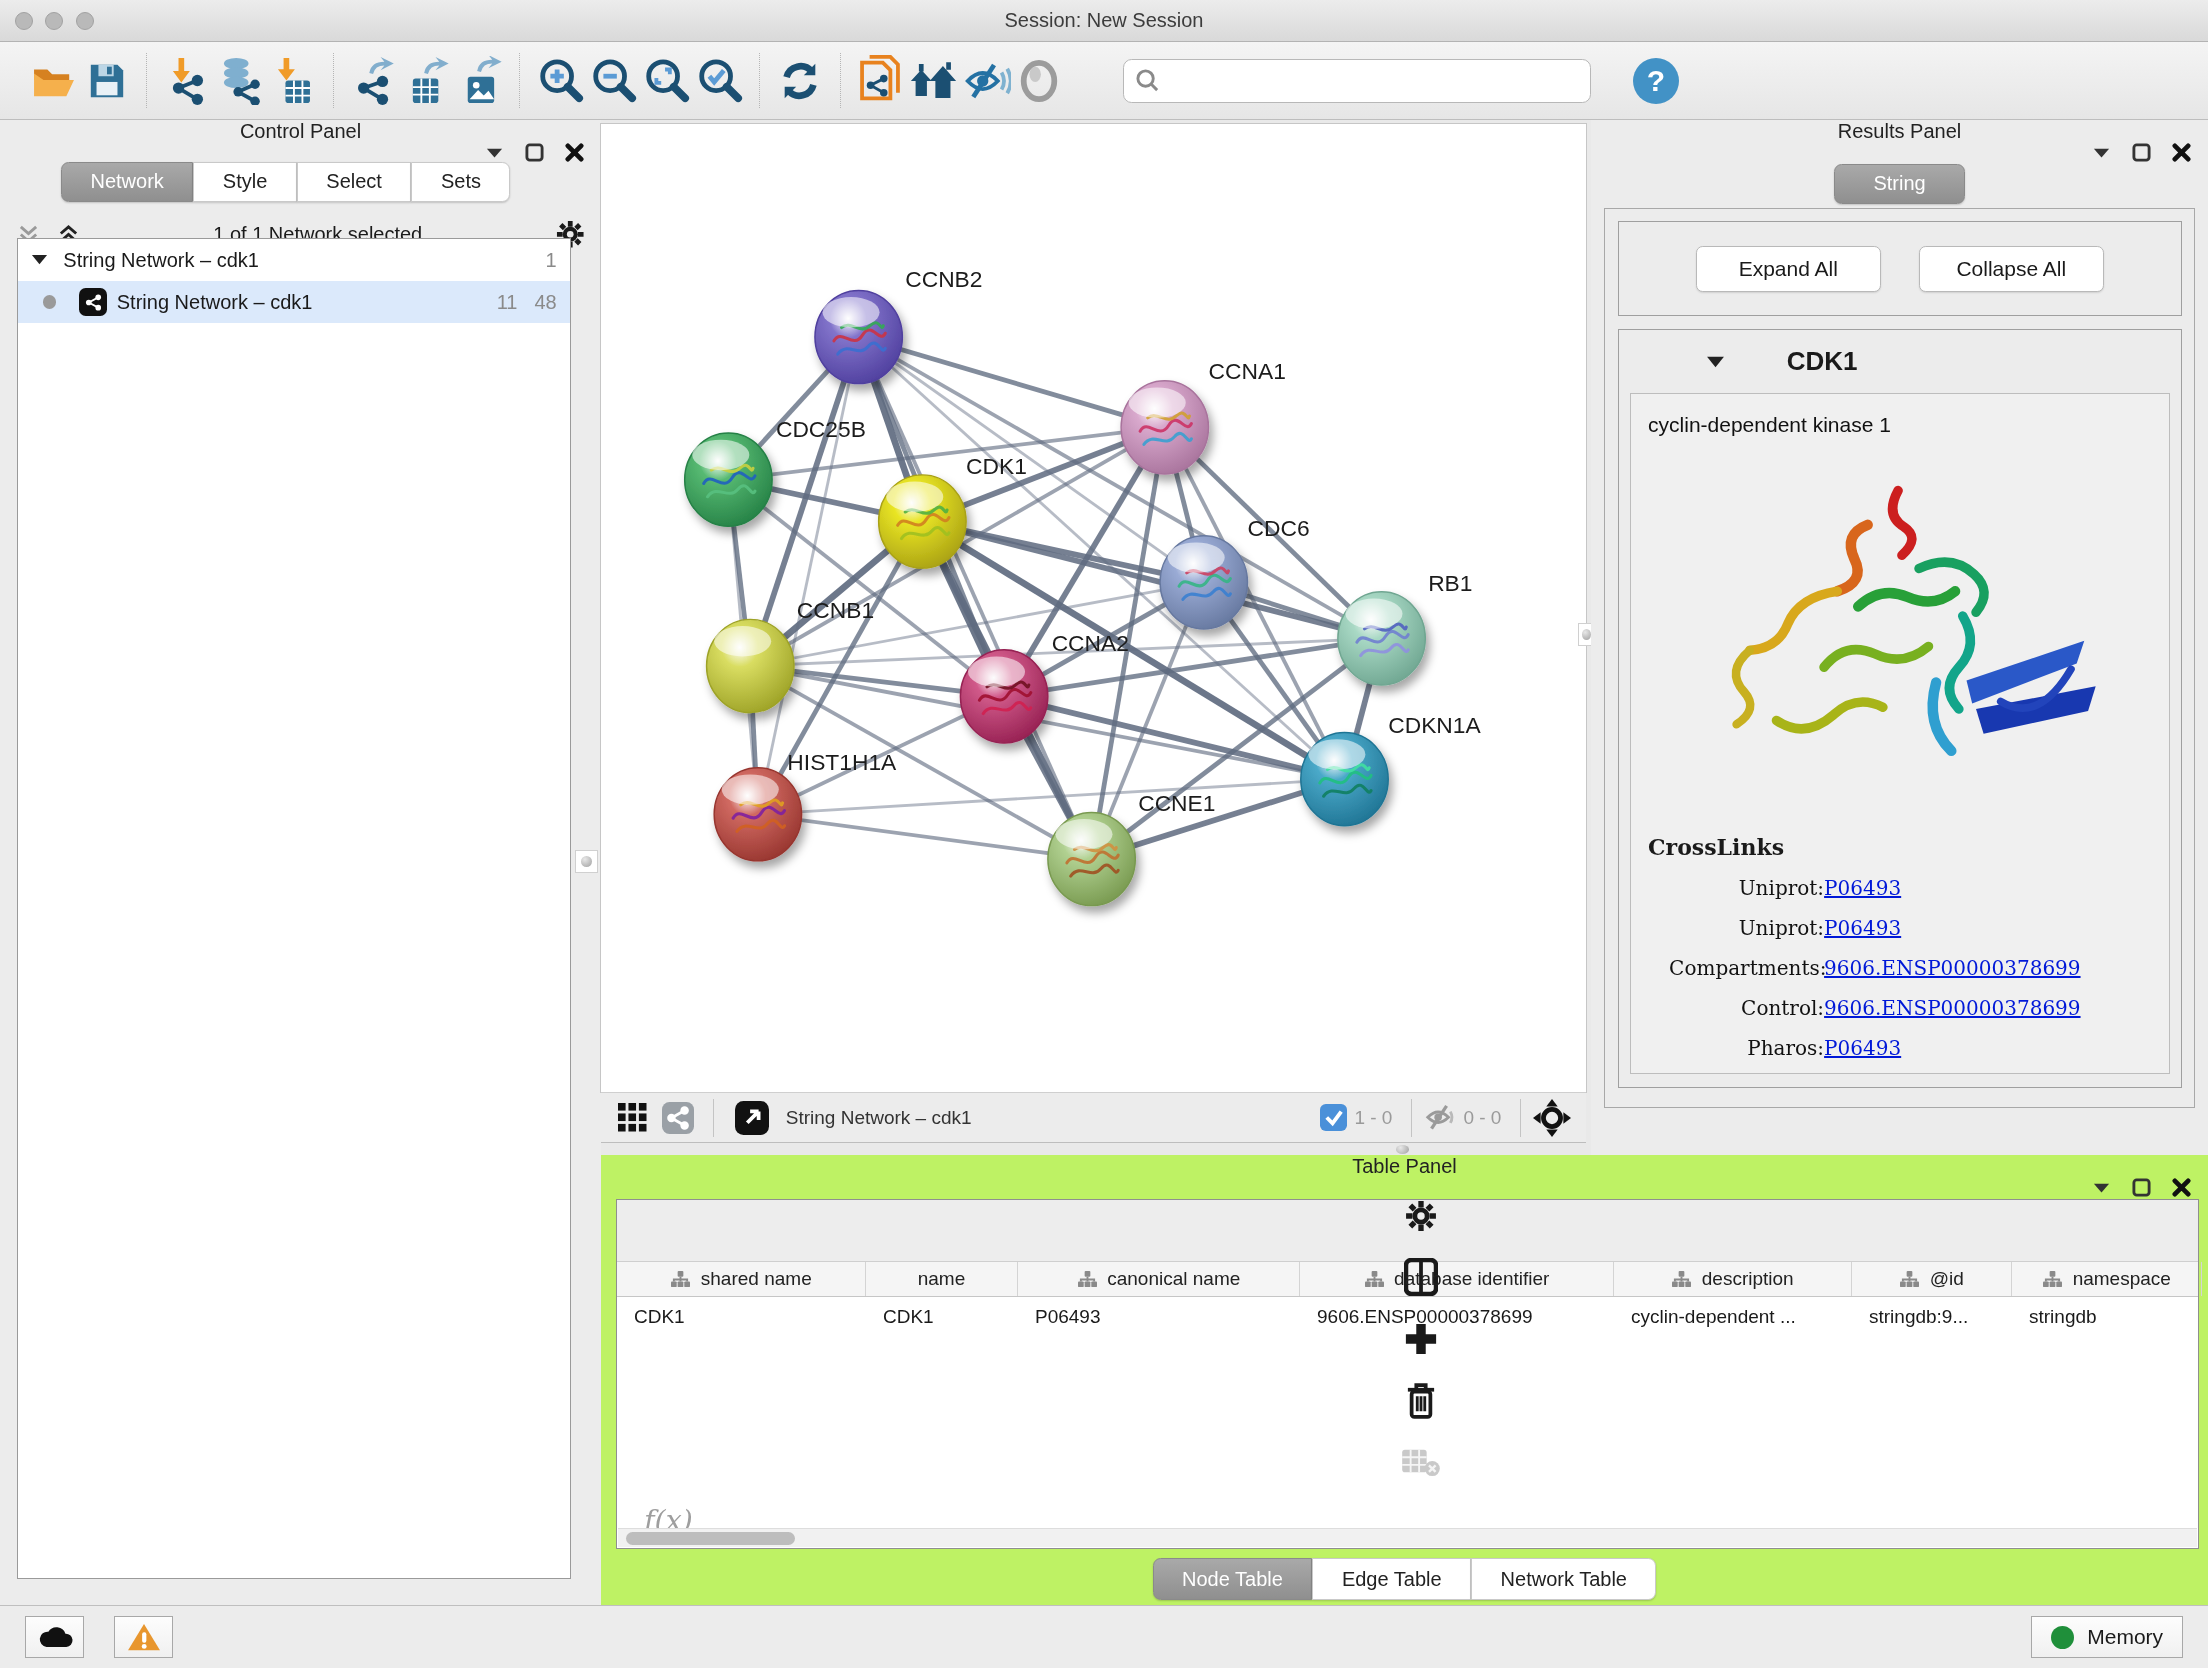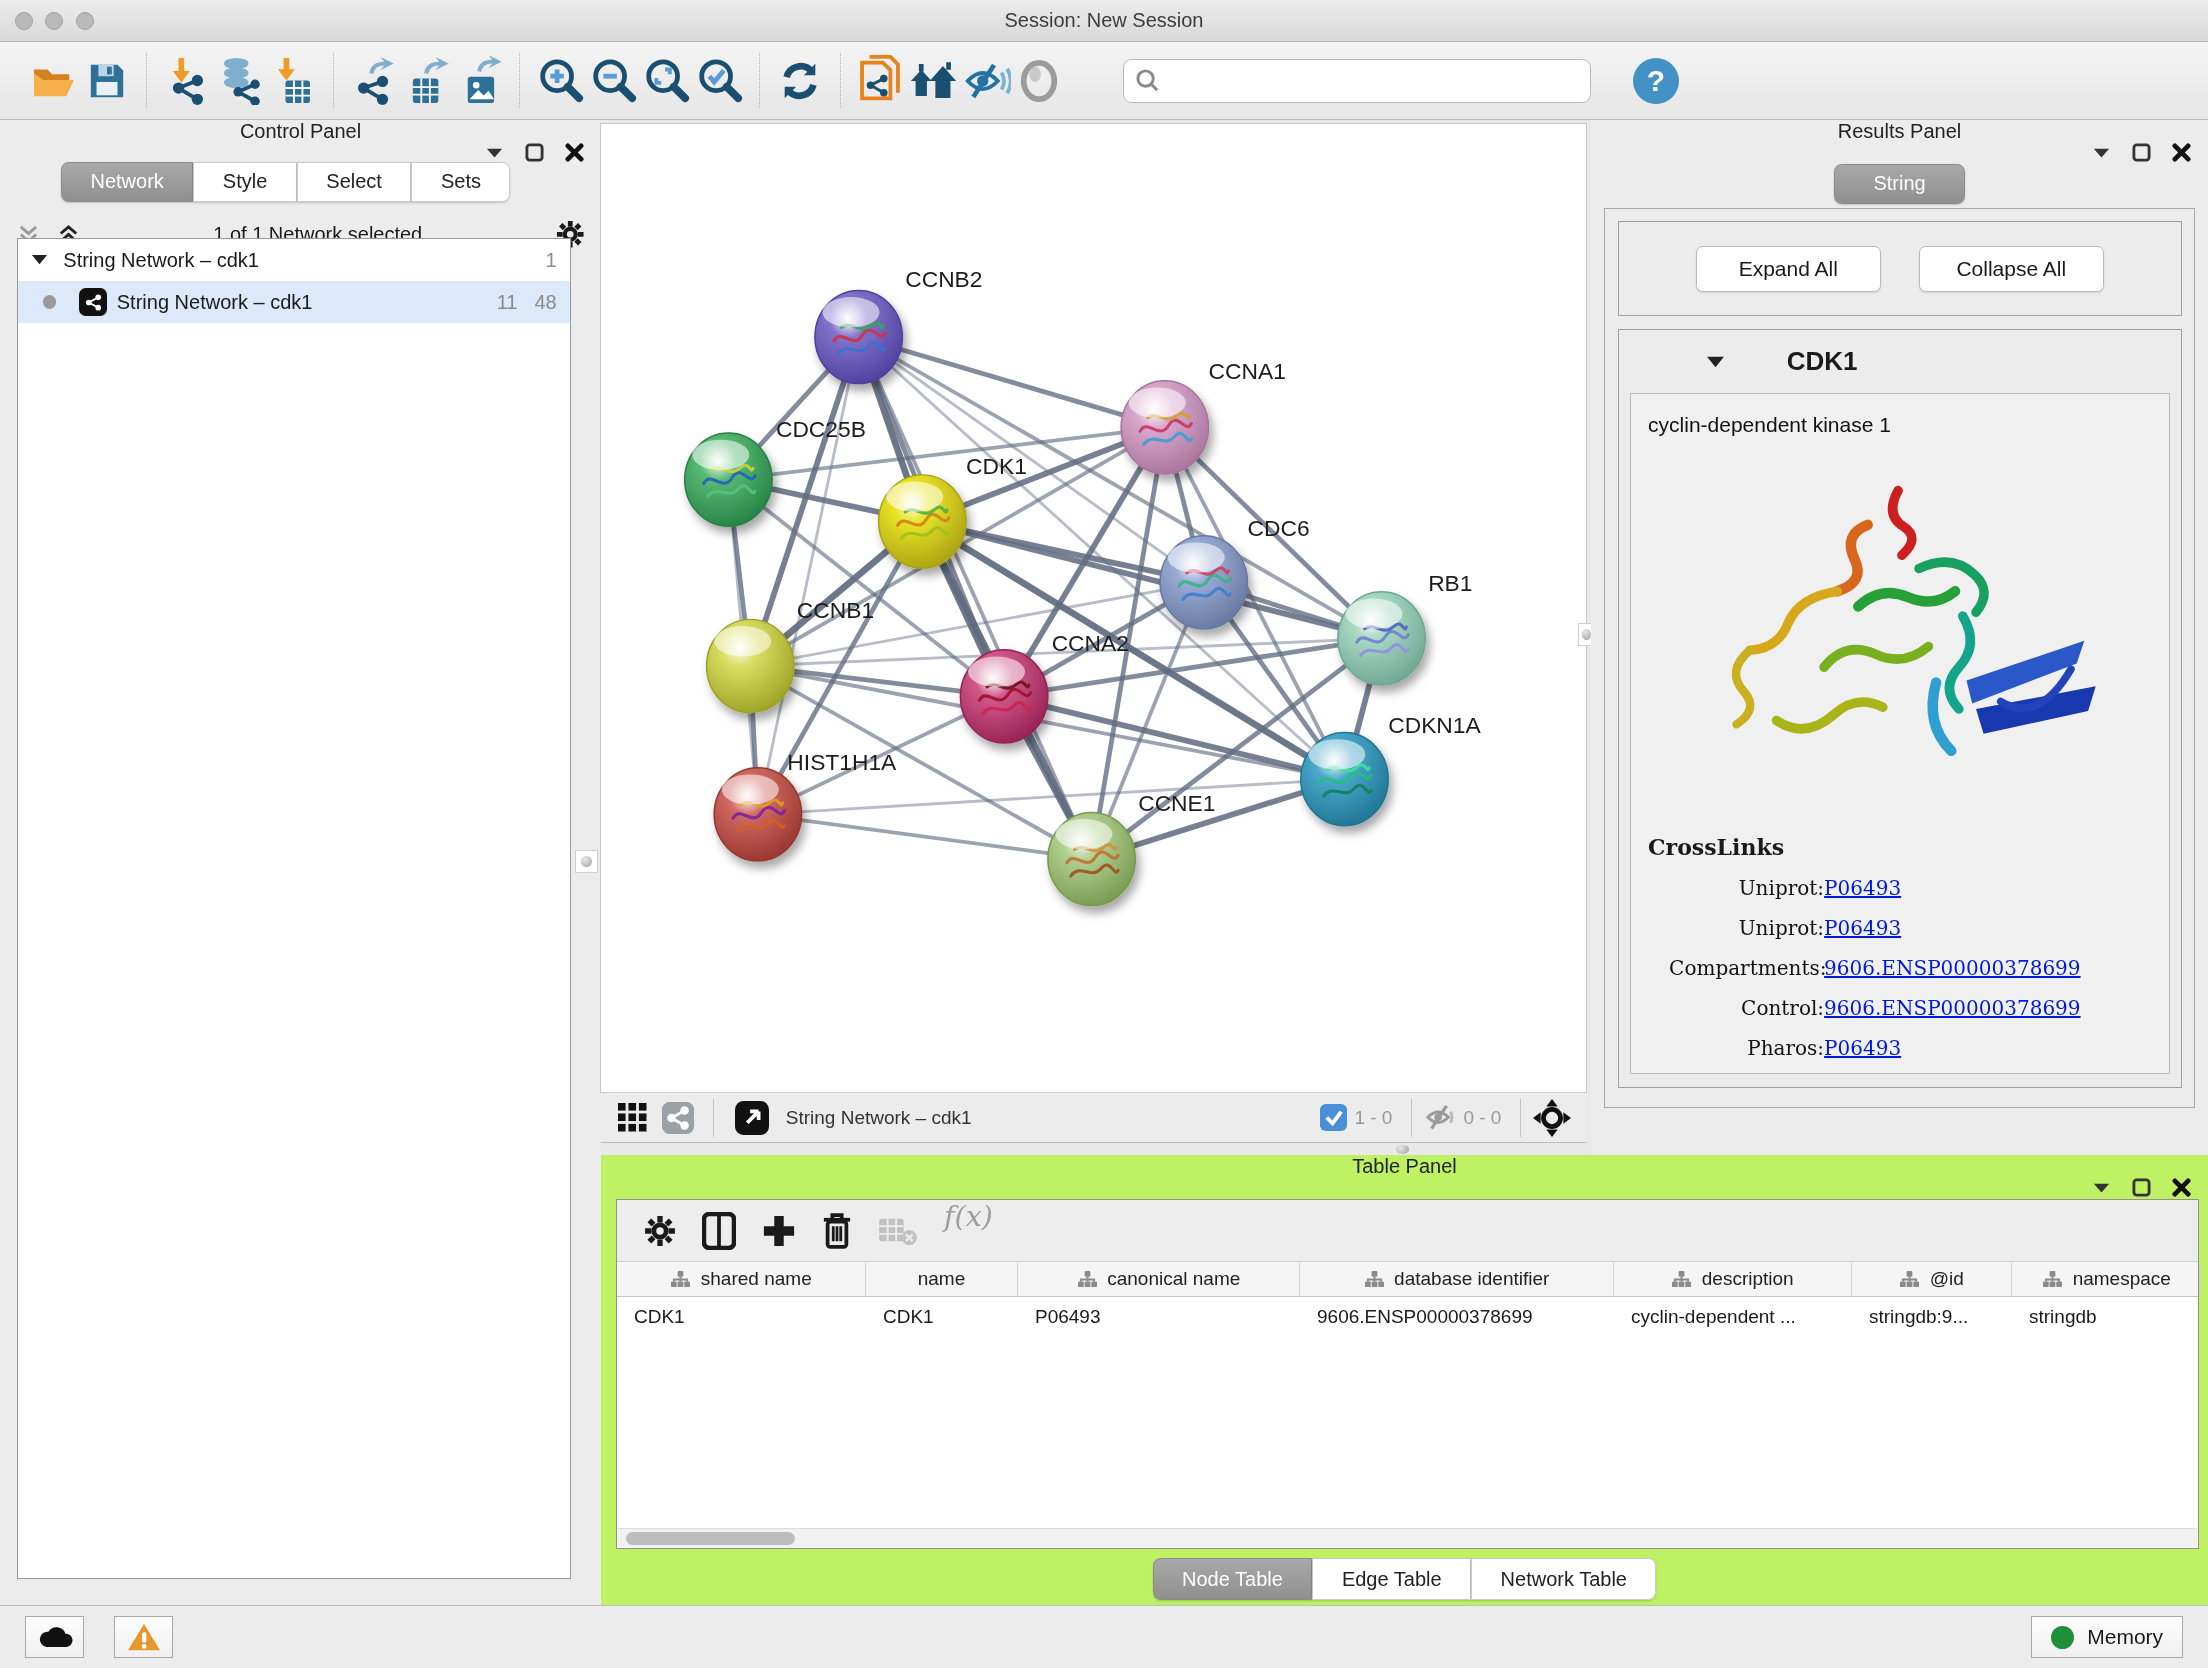--- a/index.html
+++ b/index.html
@@ -77,21 +77,21 @@
   #rp-structure { display:block; margin:27px auto 0 auto; }
   #crosslinks { font-family:"DejaVu Serif", serif; margin-top:28.5px; }
   #crosslinks-title { font-size:22px; font-weight:bold; }
   .cl-row { display:flex; margin-top:16px; font-size:20px; }
   .cl-label { width:176px; padding-left:21px; color:#111;text-align:right; }
   .cl-link { color:#0018d8; text-decoration:underline; }
 
   
   #table-panel { position:absolute; left:601px; top:1155px; width:1607px; height:451px; background:#bef264; }
   #tp-box { position:absolute; left:15px; top:44px; width:1583px; height:350px; background:#fff; border:1px solid #8f8f8f; }
-  #tp-toolbar { height:61px; background:#ededed; display:flex; gap:26px; padding-left:27px; }
+  #tp-toolbar { height:61px; background:#ededed; display:flex; gap:26px; padding-left:27px;flex-direction:column; }
   #tp-table-head { display:flex; height:36px; background:#f5f5f5; border-top:1px solid #cfcfcf; border-bottom:1px solid #c6c6c6; }
   .th-cell { display:flex; align-items:center; justify-content:center; gap:9.5px; font-size:19px; color:#222;
     border-right:1px solid #d4d4d4; overflow:hidden; white-space:nowrap; flex:0 0 auto; }
   #tp-table-row { display:flex; height:40px; background:#fff; }
   .td-cell { font-size:19px; padding-left:17px; display:flex; align-items:center; overflow:hidden; white-space:nowrap; flex:0 0 auto; }
   #tp-hscroll { position:absolute; left:1px; bottom:1px; width:1579px; height:19px; background:#f1f1f1; border-top:1px solid #ddd; }
   #tp-hscroll .handle { position:absolute; left:7.6px; top:2.9px; width:169px; height:13.3px; border-radius:6.7px; background:#bdbdbd; }
   #tp-tabs { position:absolute; left:0; right:0; top:403px; display:flex; justify-content:center; }
   #tp-tabs .tab-btn { height:42px; font-size:20px; }
   #tp-tabs .tab-btn:first-child { border-radius:7.6px 0 0 7.6px; }

